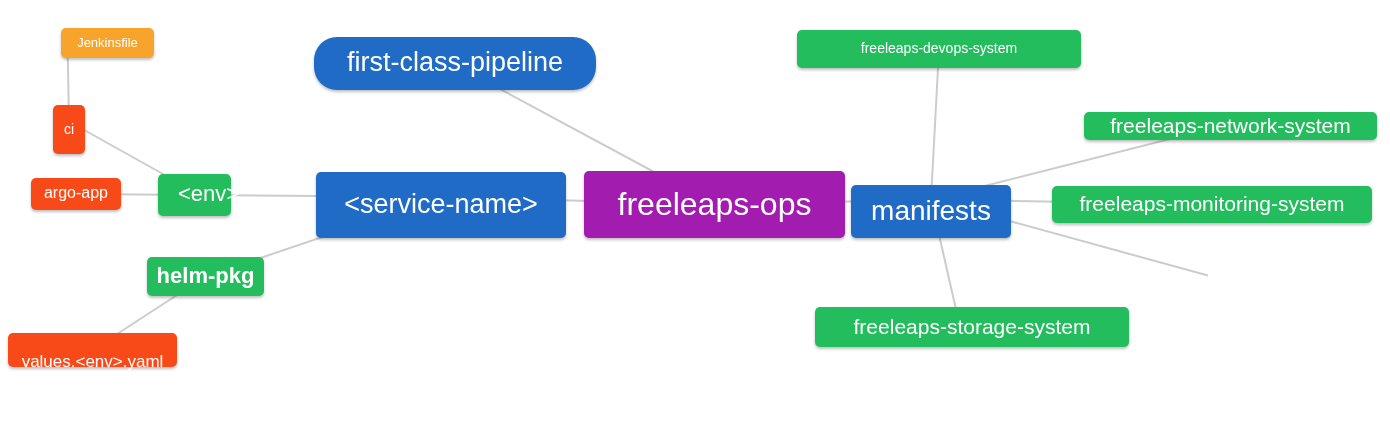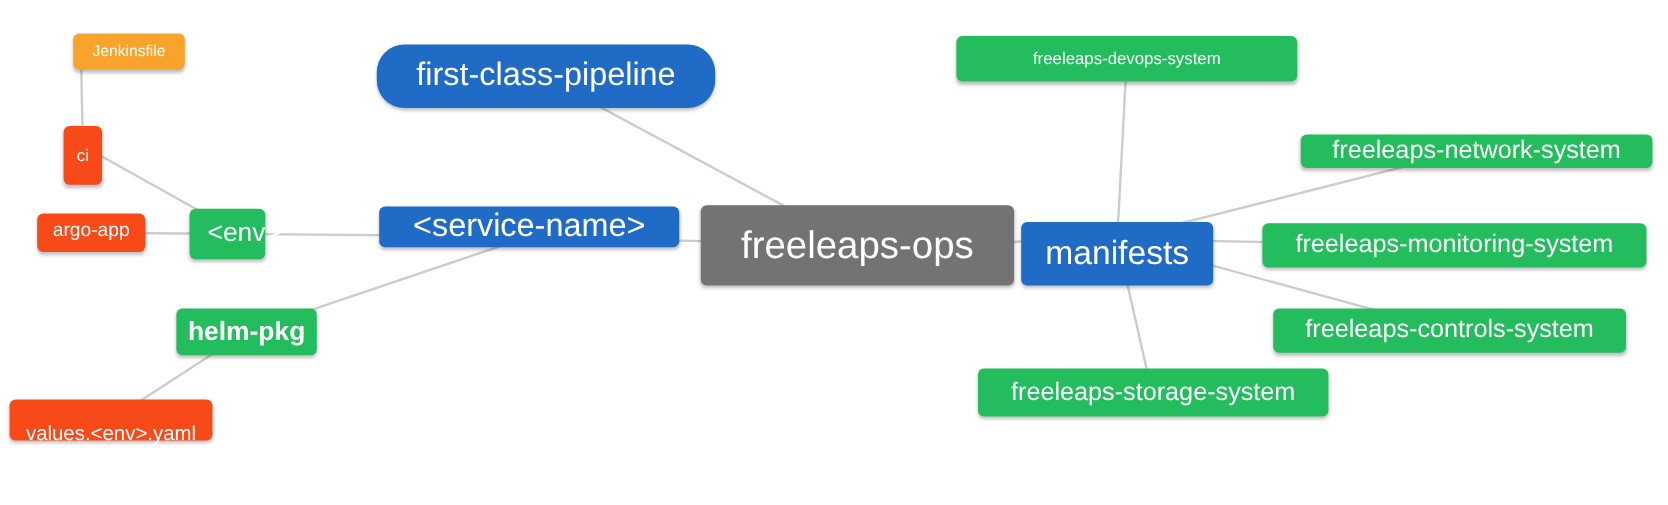--- a/index.html
+++ b/index.html
@@ -62,49 +62,46 @@
 
 <div class="node" style="left: 21px; top: 28px; width: 93px; height: 30px; background: rgb(248, 163, 43); margin-left: 40px;">
       <span class="label" style="font-size: 13px;">Jenkinsfile</span>
     </div>
     <div class="node" style="left: 53px; top: 105px; width: 32px; height: 49px; background: rgb(248, 74, 24);">
       <span class="label" style="font-size: 14px;">ci</span>
     </div>
     <div class="node" style="left: 31px; top: 178px; width: 90px; height: 32px; background: rgb(248, 74, 24);">
       <span class="label" style="font-size: 16px;">argo-app</span>
     </div>
-    <div class="node" style="left: 158px; top: 174px; width: 63px; height: 42px; background: rgb(36, 189, 94); padding-left: 28px;">
+    <div class="node" style="left: 158px; top: 174px; width: 73px; height: 42px; background: rgb(36, 189, 94); padding-left: 28px;">
       <span class="label" style="font-size: 22px;">&lt;env&gt;</span>
     </div>
     <div class="node" style="left: 147px; top: 257px; width: 117px; height: 39px; background: rgb(36, 189, 94);">
       <span class="label" style="font-size: 22px; font-weight: bold;">helm-pkg</span>
     </div>
     <div class="node" style="left: 8px; top: 333px; width: 169px; height: 34px; background: rgb(248, 74, 24);">
       <span class="label" style="font-size: 17px; margin-top: 24px;">values.&lt;env&gt;.yaml</span>
     </div>
     <div class="node" style="left: 314px; top: 37px; width: 282px; height: 53px; background: rgb(31, 107, 197); border-radius: 23px;">
       <span class="label" style="font-size: 27px;">first-class-pipeline</span>
     </div>
-    <div class="node" style="left: 316px; top: 172px; width: 250px; height: 34px; background: rgb(31, 107, 197);">
+    <div class="node" style="left: 316px; top: 172px; width: 250px; height: 66px; background: rgb(31, 107, 197);">
       <span class="label" style="font-size: 27px;">&lt;service-name&gt;</span>
     </div>
-    <div class="node" style="left: 584px; top: 171px; width: 261px; height: 67px; background: #737373;">
+    <div class="node" style="left: 584px; top: 171px; width: 261px; height: 67px; background: #a21caf;">
       <span class="label" style="font-size: 32px;">freeleaps-ops</span>
     </div>
     <div class="node" style="left: 851px; top: 185px; width: 160px; height: 53px; background: rgb(31, 107, 197);">
       <span class="label" style="font-size: 28px;">manifests</span>
     </div>
     <div class="node" style="left: 797px; top: 30px; width: 284px; height: 38px; background: rgb(36, 189, 94);">
       <span class="label" style="font-size: 14px;">freeleaps-devops-system</span>
     </div>
     <div class="node" style="left: 1055px; top: 112px; width: 293px; height: 28px; background: rgb(36, 189, 94); margin-left: 29px;">
       <span class="label" style="font-size: 21px;">freeleaps-network-system</span>
     </div>
     <div class="node" style="left: 1052px; top: 186px; width: 320px; height: 37px; background: rgb(36, 189, 94);">
       <span class="label" style="font-size: 21px;">freeleaps-monitoring-system</span>
     </div>
-    <div class="node" style="left: 1061px; top: 257px; width: 294px; height: 37px; background: rgb(36, 189, 94);">
-      <span class="label" style="font-size: 21px;">freeleaps-controls-system</span>
-    </div>
-    <div class="node" style="left: 815px; top: 307px; width: 292px; height: 40px; background: rgb(36, 189, 94);">
+    <div class="node" style="left: 815px; top: 307px; width: 314px; height: 40px; background: rgb(36, 189, 94);">
       <span class="label" style="font-size: 21px;">freeleaps-storage-system</span>
     </div>
   </div>
 
 </body></html>

